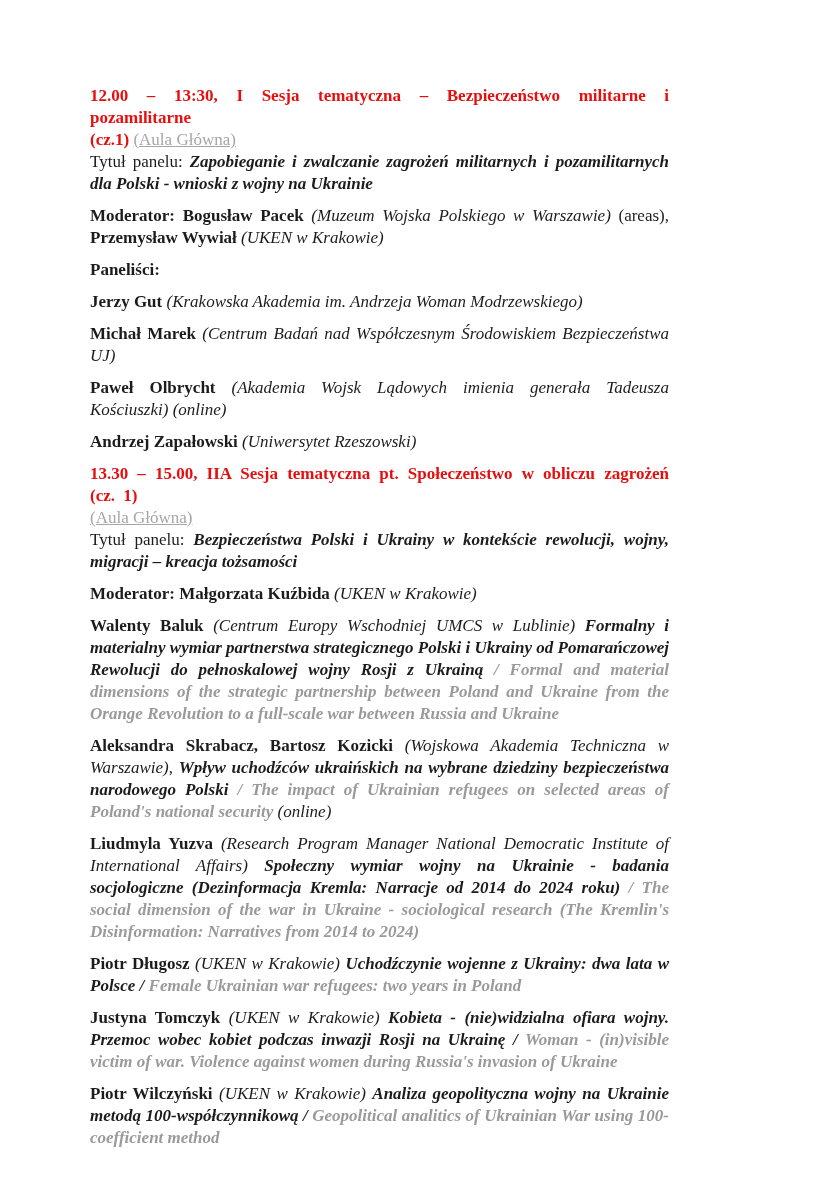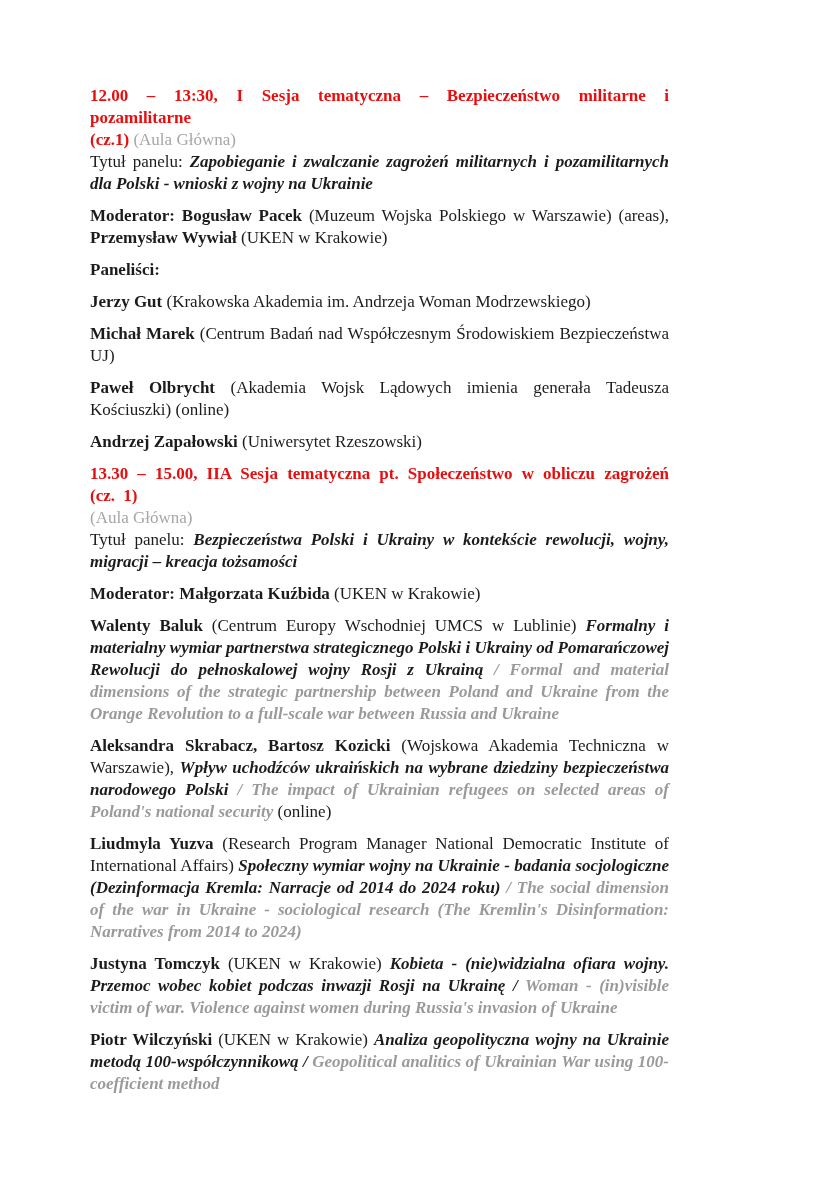--- a/index.html
+++ b/index.html
@@ -26,24 +26,24 @@
     margin:0 0 10px 0;
     font-size:17px;
     line-height:22px;
     text-align:justify;
     color:var(--ink);
   }
   p.heading{margin-bottom:0;}
   p.mt6{margin-top:6px;}
   p.mt8{margin-top:8px;}
   .red{color:var(--red);font-weight:700;}
-  .room{color:var(--room);}
+  .room{color:var(--room);text-decoration:underline;}
   .plain{}
   .b{font-weight:700;}
-  .i{}
+  .i{font-style:italic;}
   .bi{font-weight:700;font-style:italic;}
   .gbi{font-weight:700;font-style:italic;color:var(--gray);}
   .ws6{word-spacing:6px;}
   .ws4{word-spacing:4px;margin-top:28px;}
 </style>
 </head>
 <body>
 
 <main class="page">
   <div id="doc">
@@ -54,16 +54,17 @@
       <p class="para"><span class="run b">Jerzy Gut </span><span class="run i">(Krakowska Akademia im. Andrzeja Woman Modrzewskiego)</span></p>
       <p class="para"><span class="run b">Michał Marek </span><span class="run i">(Centrum Badań nad Współczesnym Środowiskiem Bezpieczeństwa UJ)</span></p>
       <p class="para"><span class="run b">Paweł Olbrycht </span><span class="run i">(Akademia Wojsk Lądowych imienia generała Tadeusza Kościuszki)</span><span class="run plain"> </span><span class="run i">(online)</span></p>
       <p class="para"><span class="run b">Andrzej Zapałowski </span><span class="run i">(Uniwersytet Rzeszowski)</span></p>
       <p class="para heading mt8"><span class="run red ws4">13.30 – 15.00, IIA Sesja tematyczna pt. Społeczeństwo w obliczu zagrożeń (cz. 1)</span><br><span class="run room">(Aula Główna)</span></p>
       <p class="para"><span class="run plain">Tytuł panelu: </span><span class="run bi">Bezpieczeństwa Polski i Ukrainy w kontekście rewolucji, wojny, migracji – kreacja tożsamości</span></p>
       <p class="para"><span class="run b">Moderator: Małgorzata Kuźbida </span><span class="run i">(UKEN w Krakowie)</span></p>
       <p class="para"><span class="run b">Walenty Baluk </span><span class="run i">(Centrum Europy Wschodniej  UMCS w Lublinie) </span><span class="run bi">Formalny i materialny wymiar partnerstwa strategicznego Polski i Ukrainy od Pomarańczowej Rewolucji do pełnoskalowej wojny Rosji z Ukrainą </span><span class="run gbi">/ Formal and material dimensions of the strategic partnership between Poland and Ukraine from the Orange Revolution to a full-scale war between Russia and Ukraine</span></p>
       <p class="para"><span class="run b">Aleksandra Skrabacz, Bartosz Kozicki </span><span class="run i">(Wojskowa Akademia Techniczna w Warszawie)</span><span class="run plain">, </span><span class="run bi">Wpływ uchodźców ukraińskich na wybrane dziedziny bezpieczeństwa narodowego Polski </span><span class="run gbi">/ The impact of Ukrainian refugees on selected areas of Poland's national security </span><span class="run i">(online)</span></p>
       <p class="para"><span class="run b">Liudmyla Yuzva </span><span class="run i">(Research  Program Manager National Democratic Institute of International Affairs) </span><span class="run bi">Społeczny wymiar wojny na Ukrainie - badania socjologiczne (Dezinformacja Kremla: Narracje od 2014 do 2024 roku)  </span><span class="run gbi">/ The social dimension of the war in Ukraine - sociological research (The Kremlin's Disinformation: Narratives from 2014 to 2024)</span></p>
+      <p class="para"><span class="run b">Piotr Długosz </span><span class="run i">(UKEN w Krakowie) </span><span class="run bi">Uchodźczynie wojenne z Ukrainy: dwa lata w Polsce / </span><span class="run gbi">Female Ukrainian war refugees: two years in Poland</span></p>
       <p class="para"><span class="run b">Justyna Tomczyk  </span><span class="run i">(UKEN w Krakowie) </span><span class="run bi">Kobieta - (nie)widzialna ofiara wojny. Przemoc wobec kobiet podczas inwazji Rosji na Ukrainę / </span><span class="run gbi">Woman - (in)visible victim of war. Violence against women during Russia's invasion of Ukraine</span></p>
       <p class="para"><span class="run b">Piotr Wilczyński </span><span class="run i">(UKEN w Krakowie) </span><span class="run bi">Analiza geopolityczna wojny na Ukrainie metodą 100-współczynnikową / </span><span class="run gbi">Geopolitical analitics of Ukrainian War using 100-coefficient method</span></p>
     </div>
 </main>
 
 </body></html>

